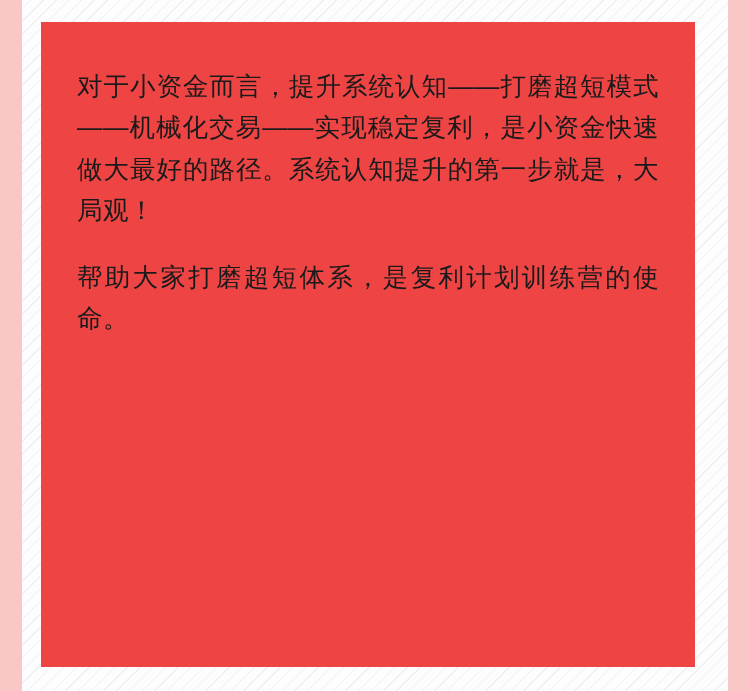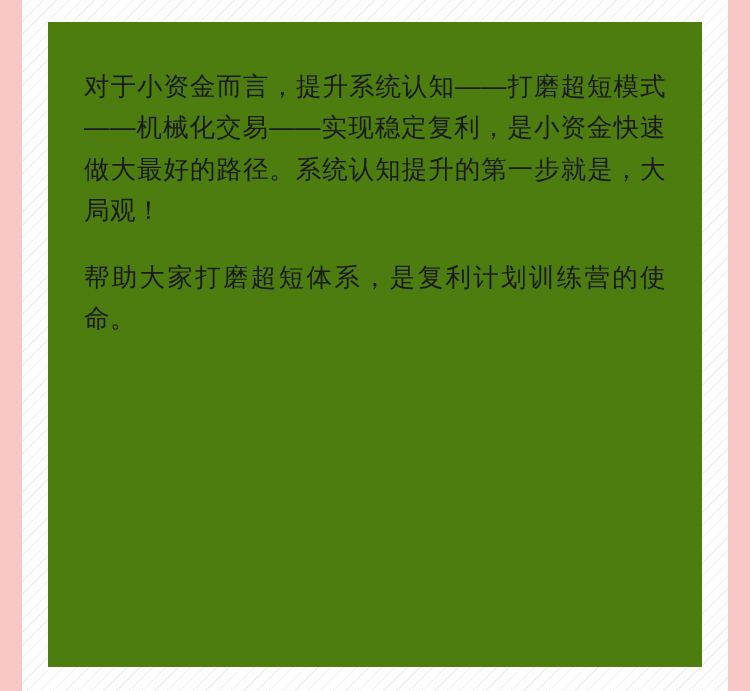--- a/index.html
+++ b/index.html
@@ -33,25 +33,25 @@
     background-image: repeating-linear-gradient(
       -45deg,
       rgba(0,0,0,0.055) 0px,
       rgba(0,0,0,0.055) 1px,
       rgba(0,0,0,0) 1px,
       rgba(0,0,0,0) 9px
     );
   }
   #card {
     position: absolute;
-    left: 48px;
+    left: 41px;
     top: 22px;
     width: 654px;
     height: 645px;
-    background: #4d7c0f;
+    background: #ef4444;
     box-sizing: border-box;
     padding: 44px 36px 30px 36px;
   }
   .para {
     font-size: 25.5px;
     line-height: 1.62;
     color: #1a1a1a;
     letter-spacing: 0.4px;
     text-align: justify;
     text-justify: inter-ideograph;

